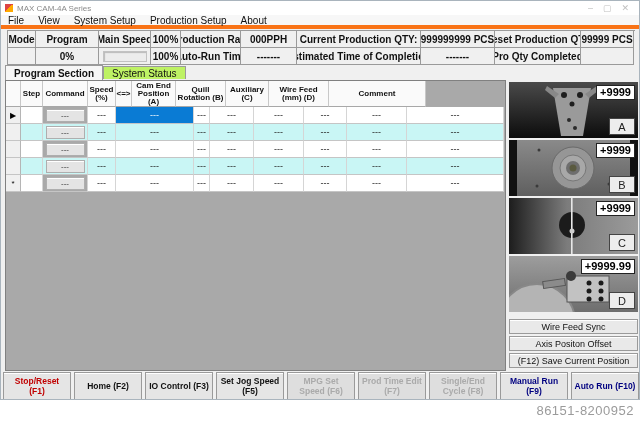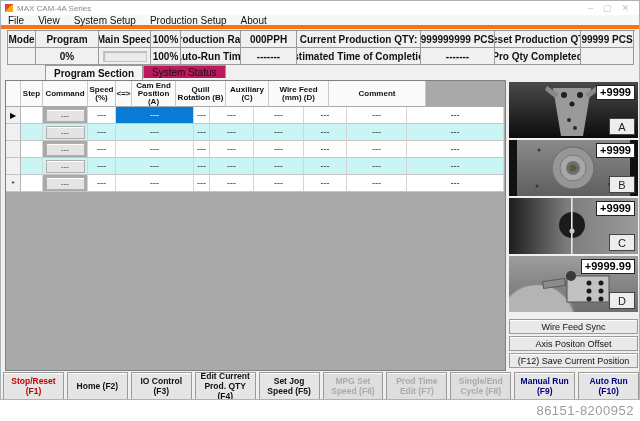--- a/index.html
+++ b/index.html
@@ -17,22 +17,22 @@
   .menu-item { font-size:10px; color:#111; padding:0 7px; white-space:nowrap; }
 
   
   .info-panel { position:absolute; left:6px; top:29px; width:628px; border-top:1px solid #9a9a9a; border-left:1px solid #9a9a9a; }
   .info-row { display:flex; height:17px; }
   .info-cell { border-right:1px solid #9a9a9a; border-bottom:1px solid #9a9a9a; background:#f0f0f0; font-size:10px; font-weight:bold; color:#111; display:flex; align-items:center; justify-content:center; white-space:nowrap; overflow:hidden; }
   .iw0{width:28px}.iw1{width:63px}.iw2{width:52px}.iw3{width:30px}.iw4{width:60px}.iw5{width:56px}.iw6{width:124px}.iw7{width:74px}.iw8{width:86px}.iw9{width:53px}
   .speed-bar { width:44px; height:11px; background:#ececec; border:1px solid #c2c2c2; box-shadow:inset 1px 1px 1px #bbb; }
 
   
-  .tabstrip { position:absolute; left:4px; top:64px; height:15px; display:flex; align-items:flex-start;margin-left:40px; }
-  .tab { font-size:10px; color:#111; padding:1px 8px 1px 8px; border:1px solid #9a9a9a; border-bottom:none; background:#be185d; height:13px; display:flex; align-items:center; }
+  .tabstrip { position:absolute; left:4px; top:64px; height:15px; display:flex; align-items:center; }
+  .tab { font-size:10px; color:#111; padding:1px 8px 1px 8px; border:1px solid #9a9a9a; border-bottom:none; background:#bef264; height:13px; display:flex; align-items:center; }
   .tab.active { background:#f6f6f6; height:15px; font-weight:bold; position:relative; z-index:2; }
 
   
   .grid { position:absolute; left:4px; top:79px; width:501px; height:291px; background:#a9a9a9; border:1px solid #808080; overflow:hidden; }
   .grid-header { display:flex; height:26px; }
   .hcell { background:#fafafa; border-right:1px solid #c8c8c8; border-bottom:1px solid #a8a8a8; font-size:8px; font-weight:bold; color:#111; display:flex; align-items:center; justify-content:center; text-align:center; line-height:8px; padding:0 1px; overflow:hidden; }
   .row { display:flex; height:17px; }
   .cell { background:#fff; border-right:1px solid #d5d5d5; border-bottom:1px solid #c5c5c5; font-size:9px; color:#222; display:flex; align-items:center; justify-content:center; overflow:hidden; }
   .row.alt .cell { background:#c9f6f5; }
   .cell.c-sel { background:#f0f0f0 !important; border-right:1px solid #b5b5b5; font-size:8px; color:#000; }
@@ -301,21 +301,20 @@
     <div style="height:3px"></div>
     <div class="side-btn">Wire Feed Sync</div>
     <div class="side-btn">Axis Positon Offset</div>
     <div class="side-btn">(F12) Save Current Position</div>
   </div>
 
   <div class="bottom-bar">
     <div class="bbtn red">Stop/Reset (F1)</div>
     <div class="bbtn">Home (F2)</div>
     <div class="bbtn">IO Control (F3)</div>
-    <div class="bbtn">Edit Current Prod. QTY (F4)</div>
     <div class="bbtn">Set Jog Speed (F5)</div>
     <div class="bbtn disabled">MPG Set Speed (F6)</div>
     <div class="bbtn disabled">Prod Time Edit (F7)</div>
     <div class="bbtn disabled">Single/End Cycle (F8)</div>
     <div class="bbtn navy">Manual Run (F9)</div>
     <div class="bbtn navy">Auto Run (F10)</div>
   </div>
 
 </div>
 

